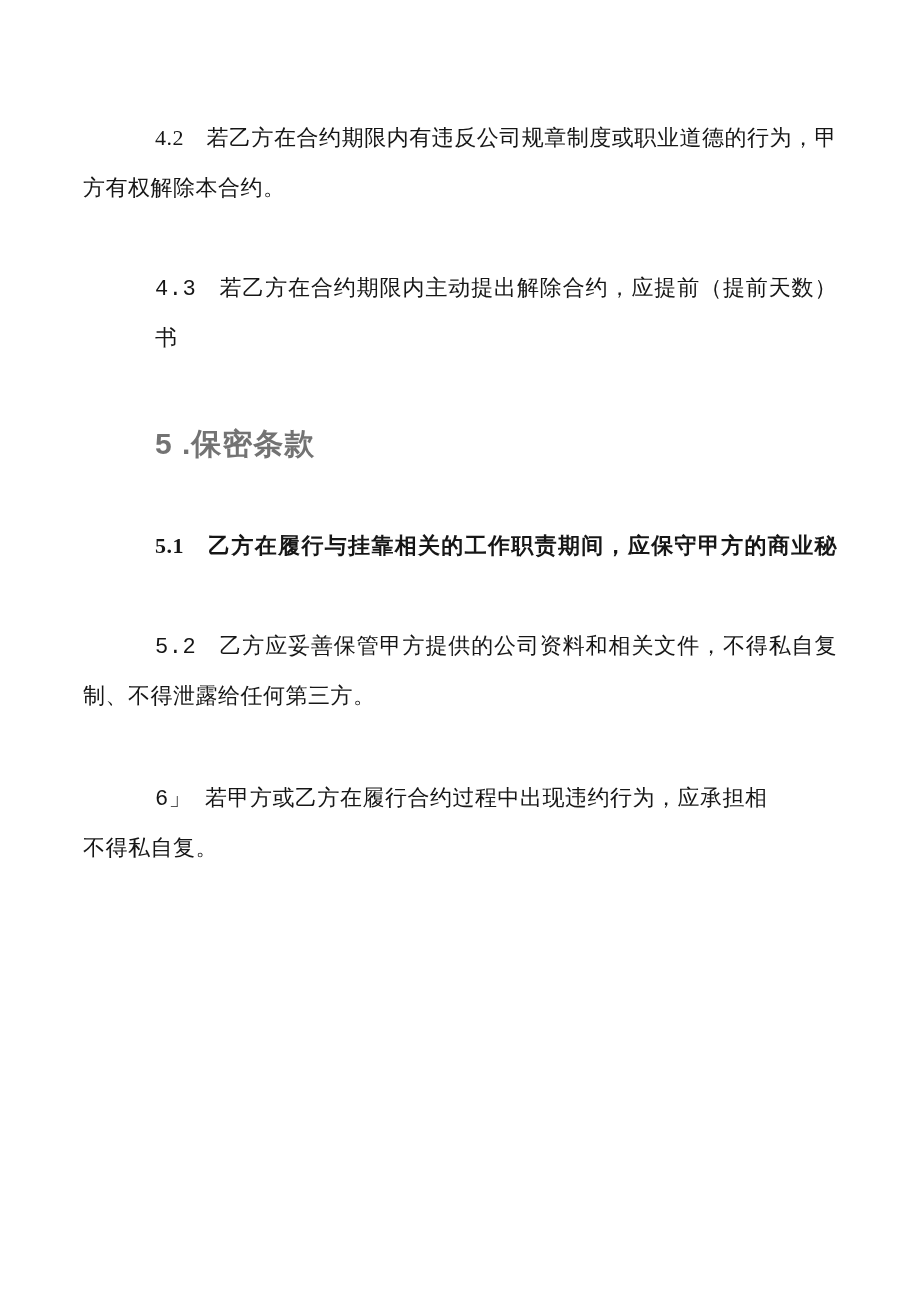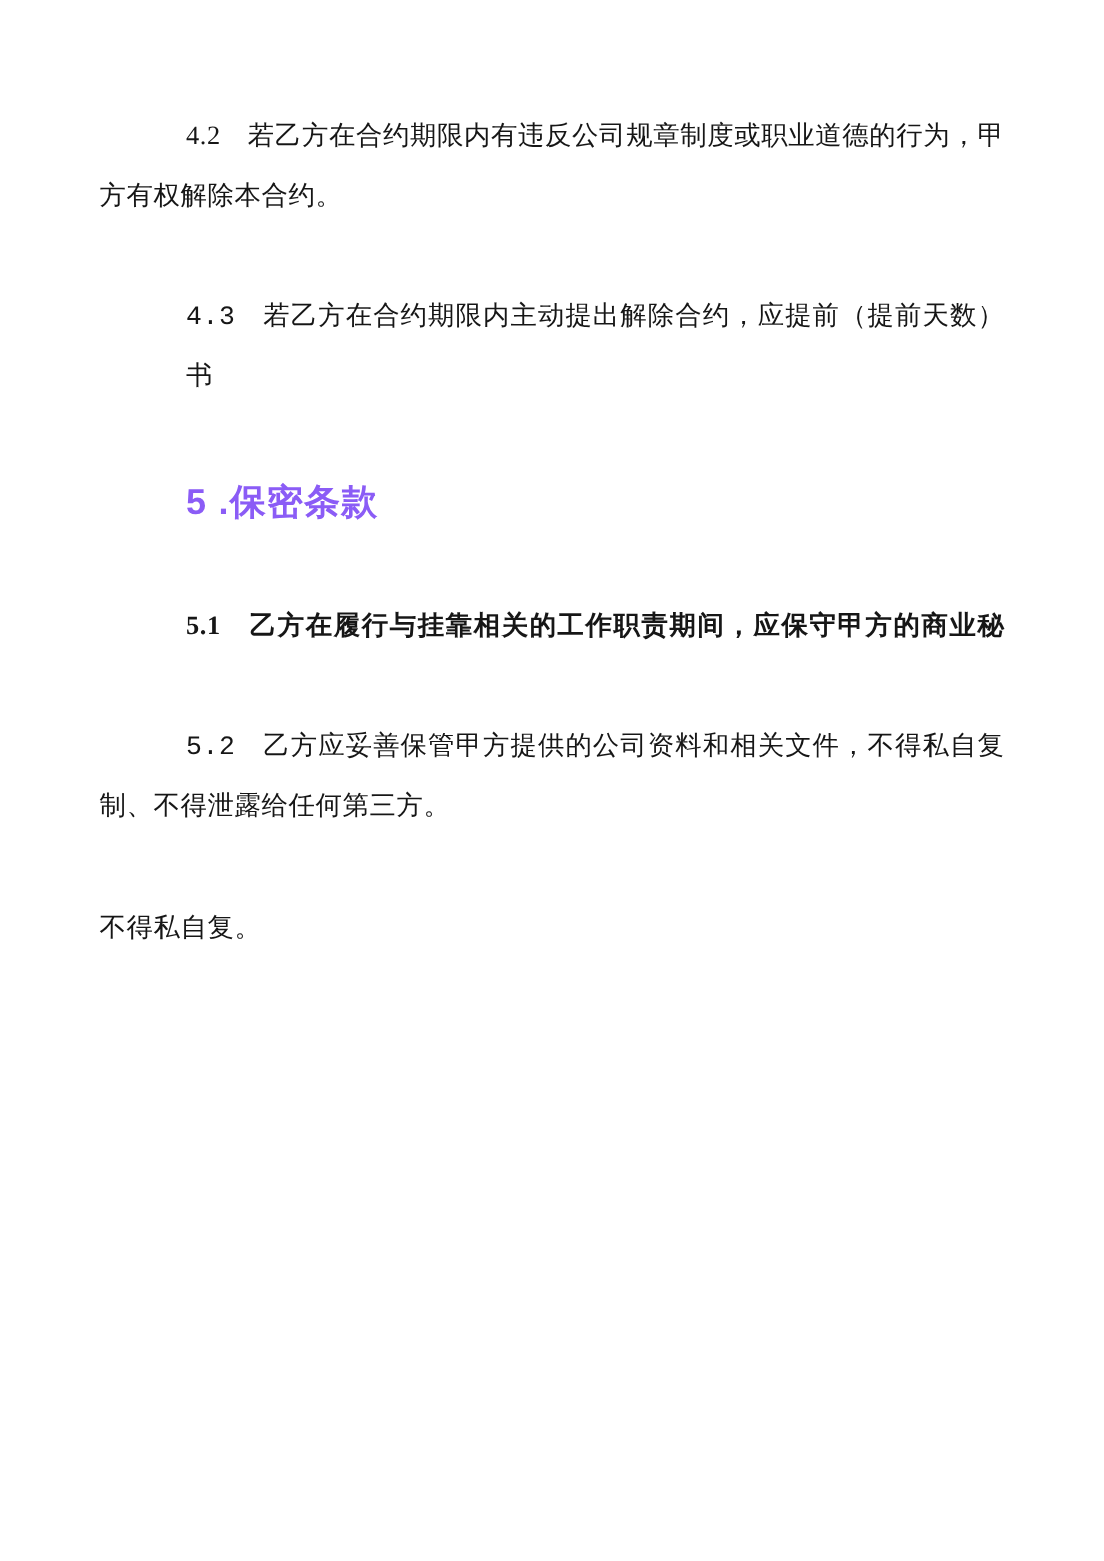--- a/index.html
+++ b/index.html
@@ -8,42 +8,42 @@
     background: #ffffff;
   }
   .page {
     position: relative;
     width: 920px;
     height: 1301px;
     margin: 0 auto;
     background: #ffffff;
     overflow: hidden;
     box-sizing: border-box;
-    padding: 88px 83px 0 83px;
+    padding: 113px 83px 0 83px;
     font-family: "Liberation Serif", "DejaVu Serif", serif;
     color: #161616;
   }
   .para {
     font-size: 22px;
     line-height: 50px;
     letter-spacing: 0.5px;
     margin: 0;
   }
   .para + .para { margin-top: 52px; font-family: Liberation Mono, monospace; }
   .line { display: block; }
   .line.indent { padding-left: 72px; }
   
   .line.fill {
     text-align: justify;
     text-align-last: justify;
   }
   .heading {
     font-family: "Liberation Sans", "DejaVu Sans", sans-serif;
     font-weight: bold;
-    color: #8b5cf6;
+    color: #737373;
     font-size: 30px;
     line-height: 42px;
     padding-left: 72px;
     margin-top: 58px;
     letter-spacing: 1px;
   }
   .heading + .para { margin-top: 56px; font-weight: bold; }
 </style>
 </head>
 <body>
@@ -65,16 +65,17 @@
     <span class="line indent fill">5.1　乙方在履行与挂靠相关的工作职责期间，应保守甲方的商业秘</span>
   </div>
 
   <div class="para">
     <span class="line indent fill">5.2　乙方应妥善保管甲方提供的公司资料和相关文件，不得私自复</span>
     <span class="line">制、不得泄露给任何第三方。</span>
   </div>
 
 
   <div class="para">
+    <span class="line indent">6」 若甲方或乙方在履行合约过程中出现违约行为，应承担相</span>
     <span class="line">不得私自复。</span>
   </div>
 
 </div>
 
 </body></html>

